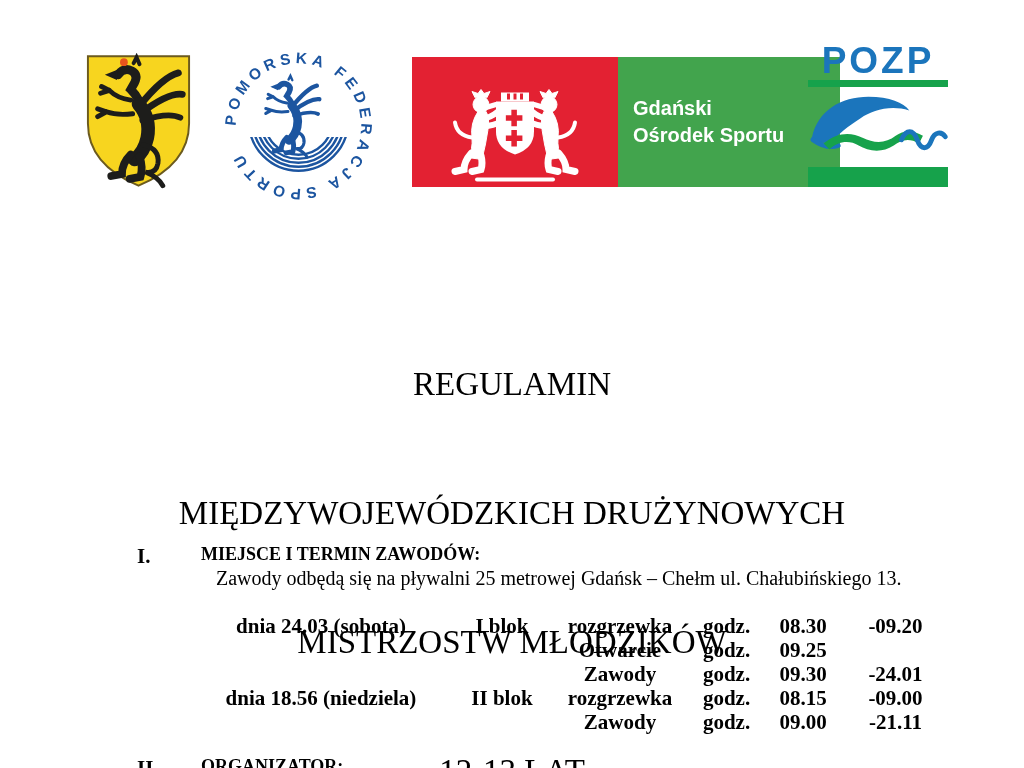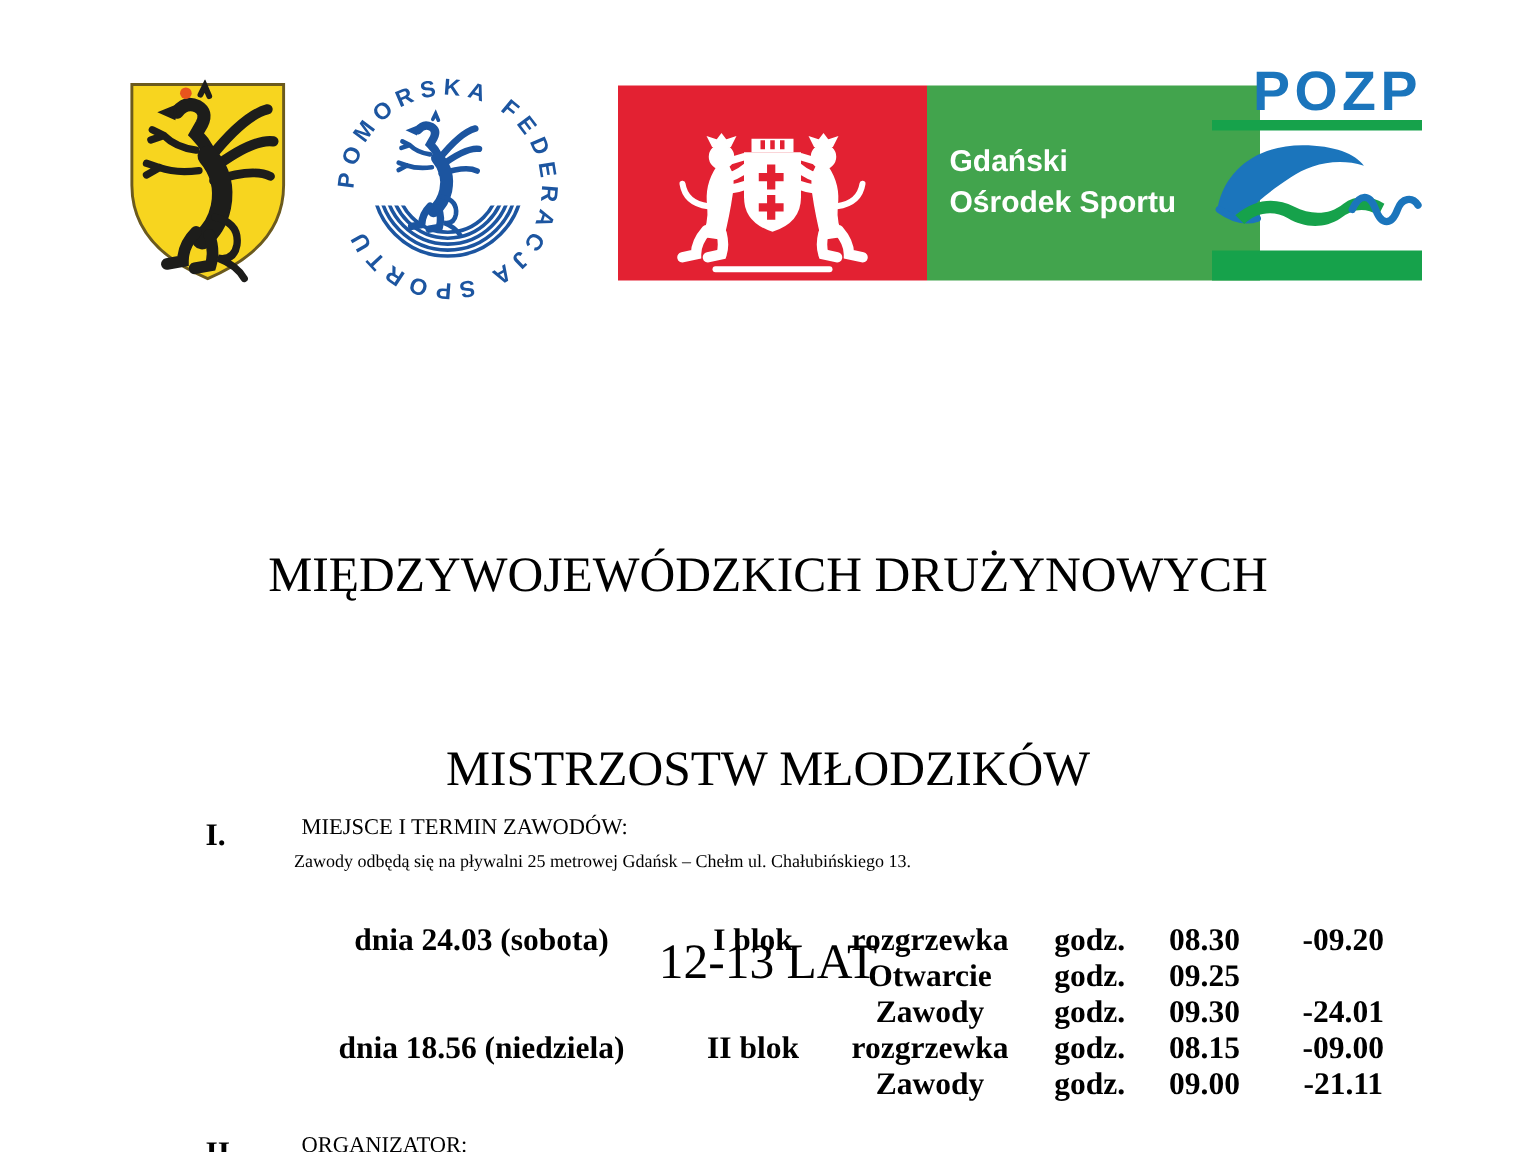--- a/index.html
+++ b/index.html
@@ -14,38 +14,38 @@
   .logo-fed   { left:224px; top:51px; width:149px; height:150px; }
   .logo-gos-red   { left:412px; top:57px; width:206px; height:130px; background:#e32132; }
   .logo-gos-green {
     left:618px; top:57px; width:222px; height:130px; background:#42a44d;
     display:flex; flex-direction:column; justify-content:center; padding-left:15px;
     font-family:"Liberation Sans", sans-serif; font-weight:bold; font-size:20px;
     line-height:27px; color:#ffffff;
   }
   .logo-pozp { left:808px; top:44px; width:154px; height:146px; }
   .pozp-label {
-    position:absolute; left:0; top:-4px; width:140px; text-align:right;
+    position:absolute; left:0; top:-4px; width:140px; text-align:center;
     font-family:"Liberation Sans", sans-serif; font-weight:bold; font-size:37px;
     letter-spacing:3px; color:#1b75bc;
   }
   .pozp-bar-top    { position:absolute; left:0; top:36px;  width:140px; height:7px;  background:#16a24b; }
   .pozp-wave       { position:absolute; left:0; top:44px;  width:150px; height:78px; }
   .pozp-bar-bottom { position:absolute; left:0; top:123px; width:140px; height:20px; background:#16a24b; }
   
   .title-block {
     position:absolute; left:0; top:277px; width:1024px; text-align:center;
     font-size:33px; line-height:43px; white-space:pre;
   }
   
   .sec-num  { position:absolute; font-size:21px; font-weight:bold; }
-  .sec-head { position:absolute; font-size:15px; font-weight:normal;text-align:center; }
+  .sec-head { position:absolute; font-size:18px; font-weight:bold;text-align:center; }
   .sec1-num  { left:137px; top:544px; }
   .sec1-head { left:201px; top:544px; }
-  .sec1-body { position:absolute; left:196px; top:567px; font-size:12px; }
+  .sec1-body { position:absolute; left:216px; top:567px; font-size:20px; }
   .sec2-num  { left:137px; top:756px; }
   .sec2-head { left:201px; top:756px; }
   
   .schedule {
     position:absolute; left:195px; top:614px; width:760px;
     display:grid; grid-template-columns:252px 110px 126px 87px 66px 1fr;
     font-size:21px; font-weight:bold; line-height:24px;
   }
   .schedule span { display:block; white-space:nowrap;text-align:center; }
 </style>
@@ -162,20 +162,21 @@
         <path d="M4,50 C10,22 34,8 62,8 C84,8 98,14 104,22 C84,16 66,22 54,30 C40,39 32,46 26,52 C18,57 8,56 4,50 Z" fill="#1b75bc"></path>
         <path d="M5,52 q14,10 26,6" stroke="#1b75bc" stroke-width="5" fill="none" stroke-linecap="round"></path>
         <path d="M16,56 C30,44 44,44 56,50 C68,56 80,56 90,48 C98,42 108,42 118,48 L114,56 C104,50 96,52 88,58 C76,66 62,64 52,58 C42,52 30,54 22,62 Z" fill="#16a24b"></path>
         <path d="M96,52 c5,-11 12,-11 16,0 c4,11 11,11 15,0 c3,-8 10,-9 14,-3" stroke="#1b75bc" stroke-width="5" fill="none" stroke-linecap="round"></path>
       </svg>
       <div class="pozp-bar-bottom"></div>
     </div>
   </div>
 
   <div class="title-block">
+    <div>REGULAMIN</div>
     <div>MIĘDZYWOJEWÓDZKICH DRUŻYNOWYCH</div>
     <div>MISTRZOSTW MŁODZIKÓW</div>
     <div>12-13 LAT</div>
     
   </div>
 
   <div class="sec-num sec1-num">I.</div>
   <div class="sec-head sec1-head">MIEJSCE I TERMIN ZAWODÓW:</div>
   <div class="sec1-body">Zawody odbędą się na pływalni 25 metrowej Gdańsk – Chełm ul. Chałubińskiego 13.</div>
 

